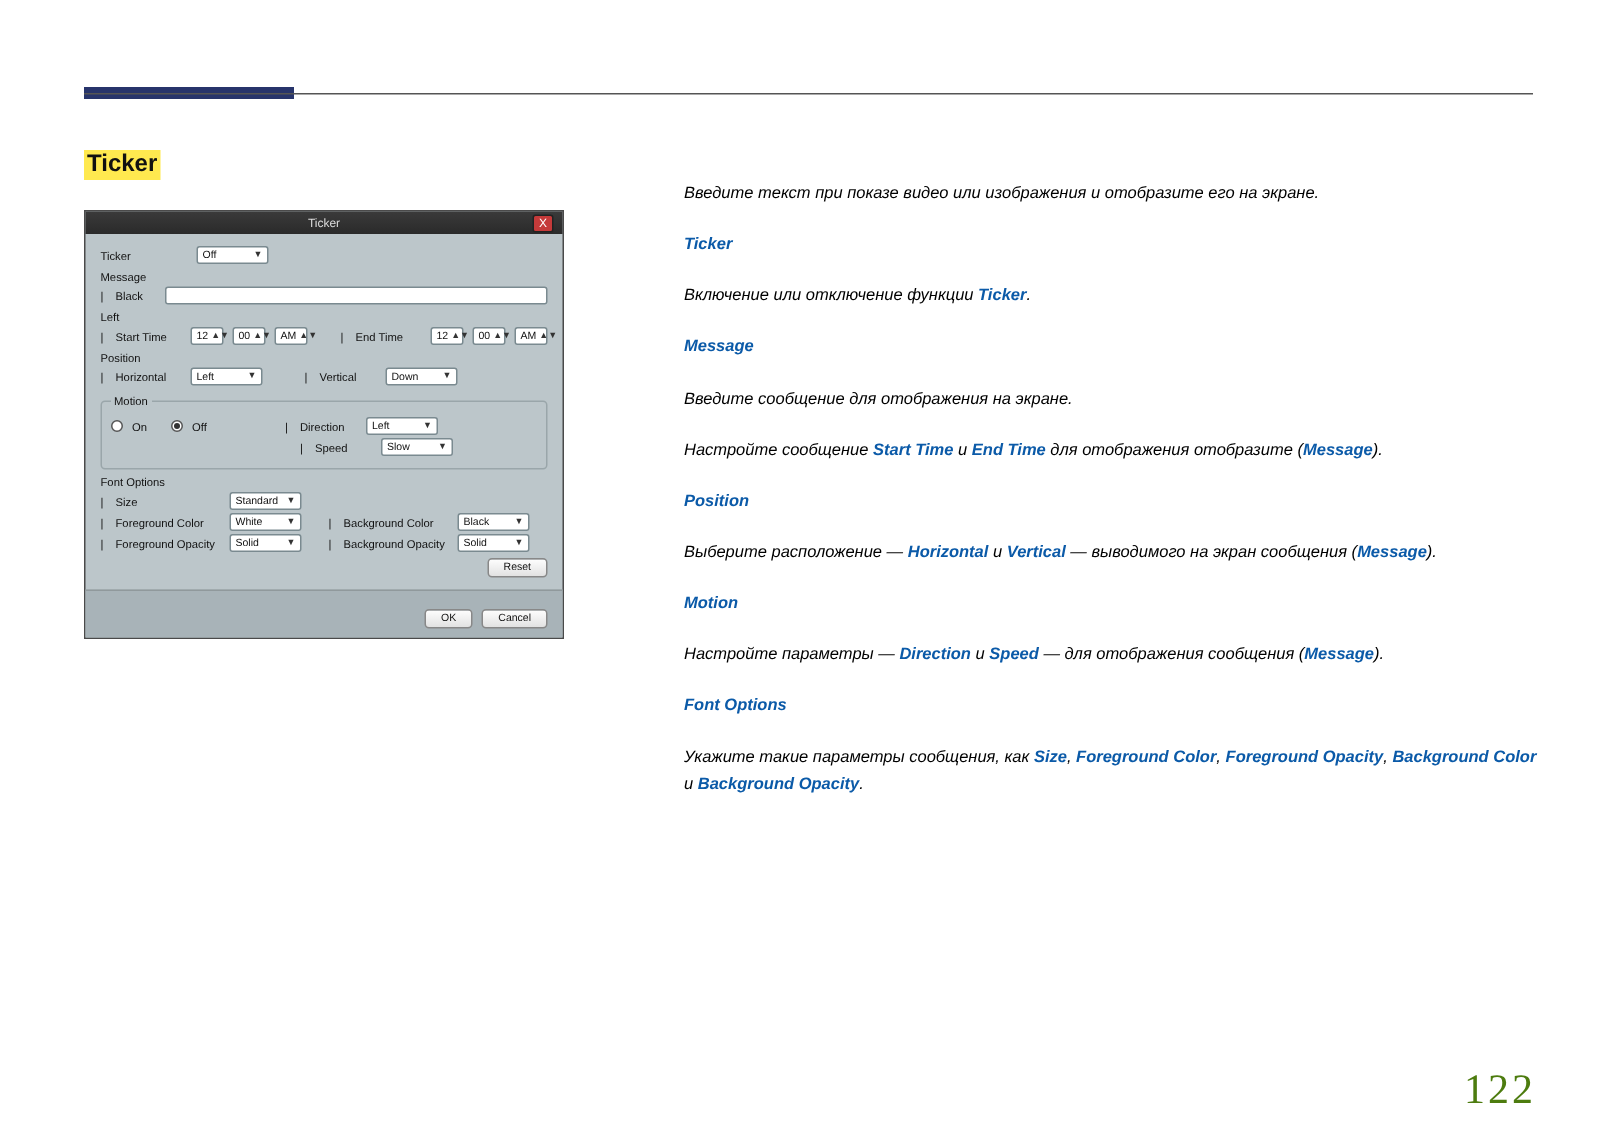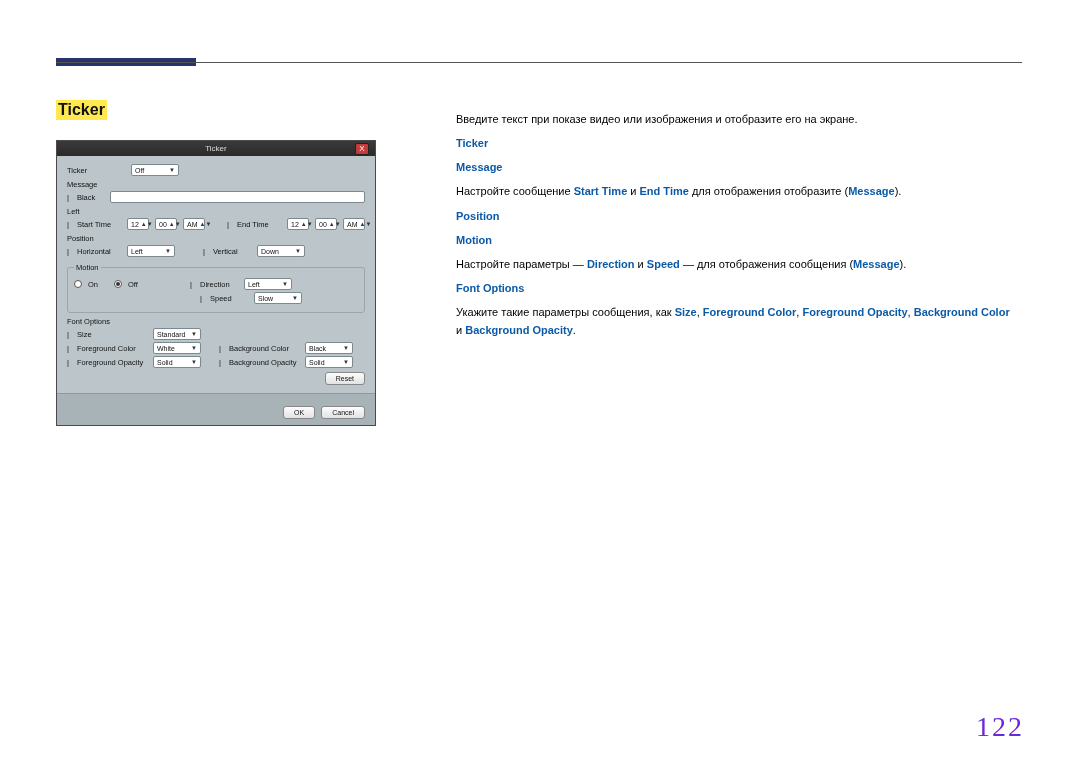--- a/index.html
+++ b/index.html
@@ -114,30 +114,30 @@
   
   .doc-text {
     position: absolute;
     top: 104px;
     left: 456px;
     width: 570px;
     font-size: 11px;
     line-height: 1.65;
     color: #000;
   }
-  .doc-text p { margin: 6px 0 3px 0; }
+  .doc-text p { margin: 16px 0 3px 0; font-style: italic; }
   .blue { color: #0b5aa8; font-weight: bold; }
   .blue-inline { color: #0b5aa8; font-weight: bold; }
   .bullet { padding-left: 18px; }
   .page-num {
     position: absolute;
     right: 56px;
     bottom: 20px;
     font-size: 28px;
-    color: #6d28d9;
+    color: #4d7c0f;
     font-family: Georgia, 'Times New Roman', serif;
     letter-spacing: 2px;
     font-weight: 300;
   }
   .gap6 { gap:6px; }
 </style>
 </head>
 <body>
 
 <div class="header-accent"></div>
@@ -293,28 +293,35 @@
         <span class="btn">Cancel</span>
       </div>
     </div>
   </div>
 </div>
 
 <div class="doc-text">
   <p>Введите текст при показе видео или изображения и отобразите его на экране.</p>
 
   <p class="blue">Ticker</p>
+  <p>
+    <span>Включение или отключение функции </span><span class="blue-inline">Ticker</span><span>.</span>
+  </p>
 
   <p class="blue">Message</p>
+  <p>Введите сообщение для отображения на экране.</p>
 
   <p>
     <span>Настройте сообщение </span><span class="blue-inline">Start Time</span><span> и </span><span class="blue-inline">End Time</span><span> для отображения отобразите (</span><span class="blue-inline">Message</span><span>).</span>
   </p>
 
   <p class="blue">Position</p>
+  <p>
+    <span>Выберите расположение — </span><span class="blue-inline">Horizontal</span><span> и </span><span class="blue-inline">Vertical</span><span> — выводимого на экран сообщения (</span><span class="blue-inline">Message</span><span>).</span>
+  </p>
 
   <p class="blue">Motion</p>
   <p>
     <span>Настройте параметры — </span><span class="blue-inline">Direction</span><span> и </span><span class="blue-inline">Speed</span><span> — для отображения сообщения (</span><span class="blue-inline">Message</span><span>).</span>
   </p>
 
   <p class="blue">Font Options</p>
   <p>
     <span>Укажите такие параметры сообщения, как </span><span class="blue-inline">Size</span><span>, </span><span class="blue-inline">Foreground Color</span><span>, </span><span class="blue-inline">Foreground Opacity</span><span>, </span><span class="blue-inline">Background Color</span><br><span> и </span><span class="blue-inline">Background Opacity</span><span>.</span>
   </p>

